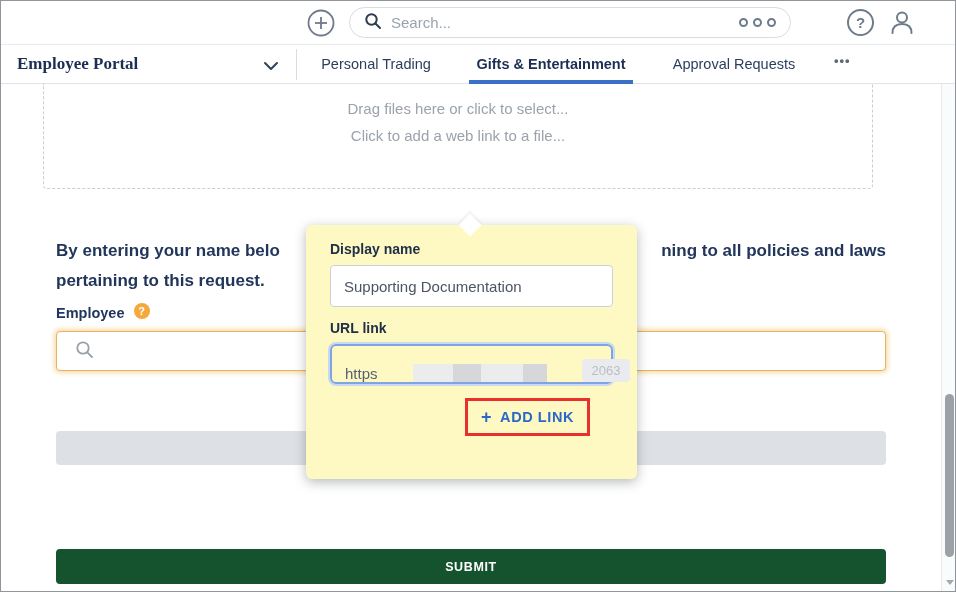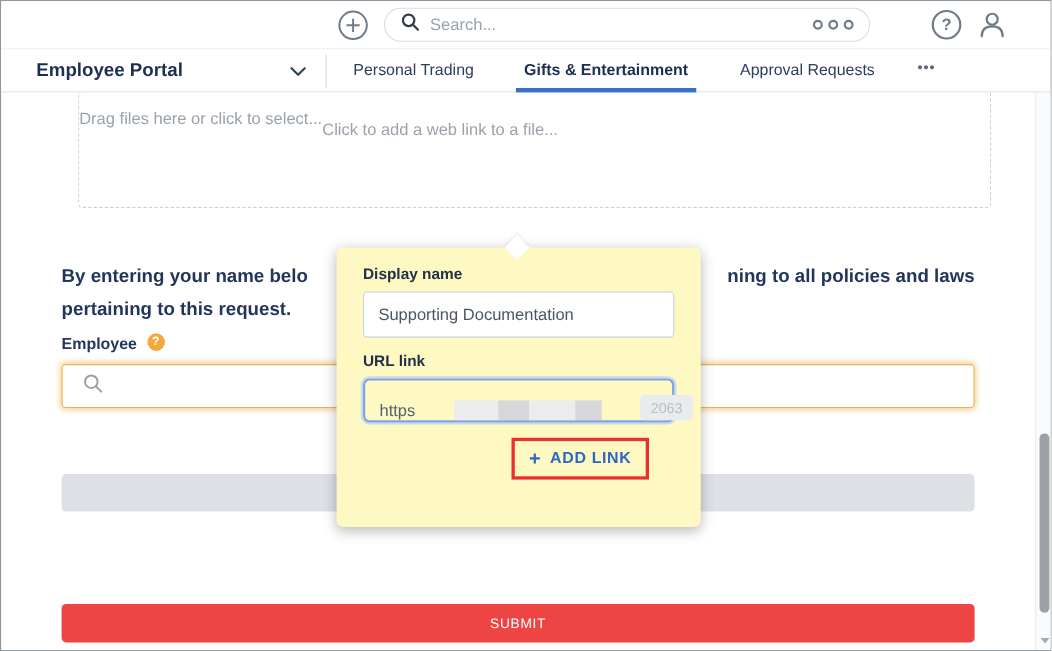--- a/index.html
+++ b/index.html
@@ -14,46 +14,46 @@
   .plus-circle { position:absolute; left:306px; top:8px; width:28px; height:28px; cursor:pointer; }
   .search-pill { position:absolute; left:348px; top:6px; width:442px; height:31px; border:1px solid #d7dce1; border-radius:16px; display:flex; align-items:center; padding:0 14px; background:#fff; }
   .search-pill input { border:none; outline:none; flex:1; font-size:15px; color:#701a75; margin-left:9px; font-family:"Liberation Sans", sans-serif; background:transparent; }
   .search-pill input::placeholder { color:#9aa3ad; }
   .ooo { display:flex; gap:5px; align-items:center; cursor:pointer; }
   .ooo span { width:9px; height:9px; border:2px solid #6e7b8a; border-radius:50%; display:block; }
   .help-circle { position:absolute; left:846px; top:8px; width:27px; height:27px; border:2px solid #6e7b8a; border-radius:50%; color:#6e7b8a; font-size:15px; font-weight:700; display:flex; align-items:center; justify-content:center; cursor:pointer; }
   .person-icon { position:absolute; left:886px; top:6px; width:30px; height:30px; cursor:pointer; }
   
   .header { position:absolute; left:0; top:44px; width:100%; height:39px; background:#fff; border-bottom:1px solid #dfe3e8; z-index:20; }
-  .portal-title { position:absolute; left:32px; top:0; height:38px; display:flex; align-items:center; font-size:17px; font-weight:700; color:#1c2e52; cursor:pointer; }
+  .portal-title { position:absolute; left:16px; top:0; height:38px; display:flex; align-items:center; font-size:17px; font-weight:700; color:#1c2e52; cursor:pointer;font-family:Liberation Serif, serif; }
   .portal-chevron { position:absolute; left:262px; top:13px; }
   .header-divider { position:absolute; left:295px; top:4px; width:1px; height:31px; background:#d9dde2; }
   .tab { position:absolute; top:0; height:38px; display:flex; align-items:center; transform:translateX(-50%); font-size:14.5px; color:#2c3e5d; cursor:pointer; white-space:nowrap; }
   .tab.active { font-weight:700; color:#1c2e52; }
   .tab-underline { position:absolute; left:468px; bottom:-1px; width:164px; height:4px; background:#3a70c5; }
   .more-dots { position:absolute; left:833px; top:8px; font-size:13px; font-weight:700; color:#5d6a78; letter-spacing:1px; cursor:pointer; }
   
-  .upload-box { position:absolute; left:70px; top:83px; width:830px; height:105px;
+  .upload-box { position:absolute; left:42px; top:83px; width:830px; height:105px;
     border-left:1px dashed #c9ced4; border-right:1px dashed #c9ced4; border-bottom:1px dashed #c9ced4;
-    border-radius:0 0 4px 4px; display:flex; flex-direction:row; padding-top:16px; cursor:pointer; }
+    border-radius:0 0 4px 4px; display:flex; flex-direction:column; padding-top:16px; cursor:pointer; }
   .upload-drag { text-align:center; font-size:15px; color:#9aa2ab; }
   .or-row { display:flex; align-items:center; margin-top:20px; }
   .or-row .line { flex:1; height:1px; background:#e4e7ea; }
   .or-row .or-text { padding:0 10px; font-size:14px; color:#9aa2ab; }
   .upload-weblink { text-align:center; font-size:15px; color:#9aa2ab; margin-top:10px; }
   .attestation { position:absolute; left:55px; top:219px; width:830px; font-size:17px; font-weight:700; color:#22365c; line-height:30px; }
   .attestation .row1 { display:flex; justify-content:space-between;margin-top:16px; }
   .employee-row { position:absolute; left:55px; top:304px; display:flex; align-items:flex-start; gap:9px; }
   .employee-label { font-size:14.5px; font-weight:700; color:#22365c;text-align:right; }
   .help-badge { width:16px; height:16px; border-radius:50%; background:#f5a83c; color:#fff; font-size:11px; font-weight:700; display:flex; align-items:center; justify-content:center; margin-top:-2px; cursor:pointer; }
   .employee-input { position:absolute; left:55px; top:330px; width:830px; height:40px; background:#fff;
     border:1px solid #eab25f; border-radius:4px; box-shadow:0 0 5px 2px #f7dcab; display:flex; align-items:center; padding-left:18px; }
   .gray-bar { position:absolute; left:55px; top:430px; width:830px; height:34px; background:#dde1e5; border-radius:4px; }
-  .submit-btn { position:absolute; left:55px; top:548px; width:830px; height:35px; background:#ef4444; border:none; border-radius:4px;
-    color:#fff; font-size:12.5px; font-weight:400; letter-spacing:0.05em; cursor:pointer; font-family:"Liberation Sans", sans-serif; }
+  .submit-btn { position:absolute; left:55px; top:548px; width:830px; height:35px; background:#14532d; border:none; border-radius:4px;
+    color:#fff; font-size:12.5px; font-weight:700; letter-spacing:0.05em; cursor:pointer; font-family:"Liberation Sans", sans-serif; }
   
   .popup { position:absolute; left:305px; top:224px; width:331px; height:254px; background:#fef9c3; border-radius:6px;
     box-shadow:0 3px 12px rgba(50,55,60,0.35); padding:0 24px; z-index:10; }
   .popup-caret { position:absolute; left:156px; top:-8px; width:16px; height:16px; background:#fff; transform:rotate(45deg);
     box-shadow:-2px -2px 2px rgba(0,0,0,0.05); }
   .popup-label { font-size:14px; font-weight:700; color:#20304a; }
   .label-1 { margin-top:16px; }
   .label-2 { margin-top:13px; }
   .popup-input { margin-top:8px; width:100%; height:42px; border:1px solid #ccd1d8; border-radius:4px; padding:0 13px;
     font-size:15px; color:#4b5563; font-family:"Liberation Sans", sans-serif; outline:none; background:#fff; }

